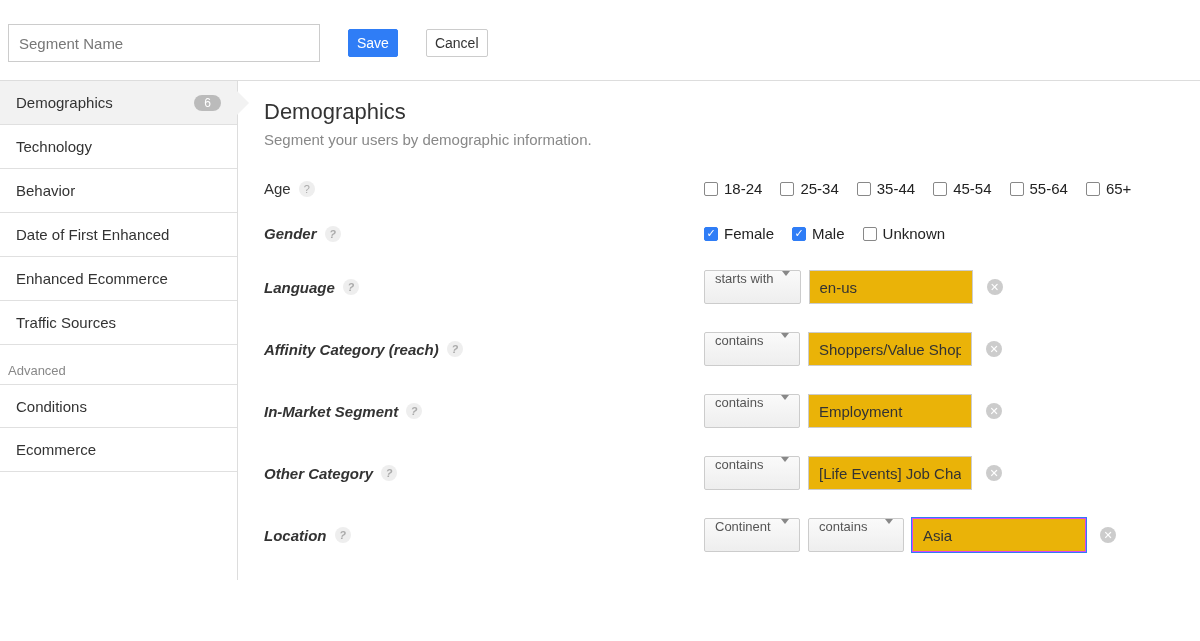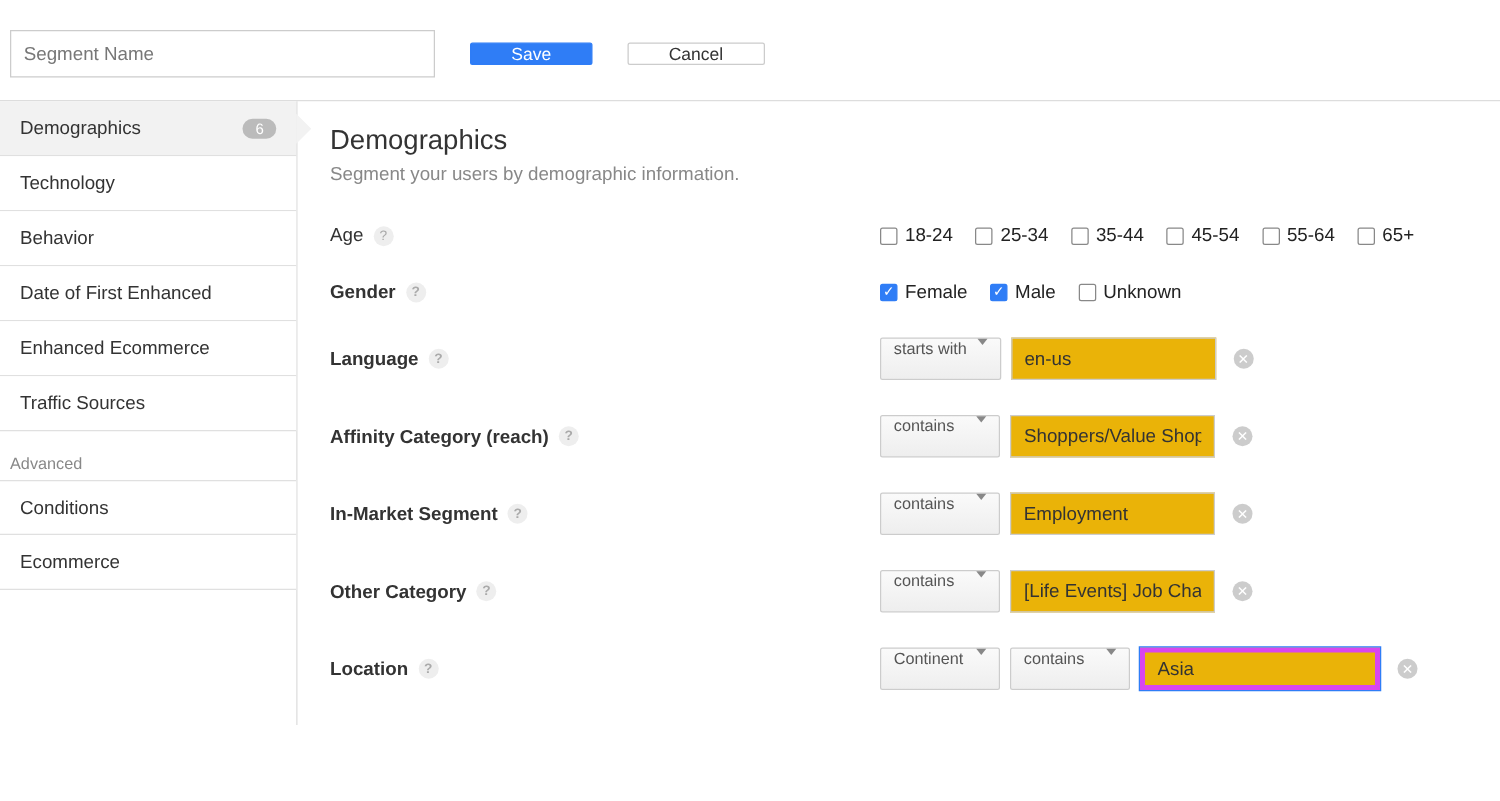--- a/index.html
+++ b/index.html
@@ -12,31 +12,31 @@
     height: 641px;
     overflow: hidden;
   }
   .top-bar {
     display: flex;
     align-items: center;
     padding: 24px 8px 18px 8px;
     gap: 28px;
   }
   .segment-name-input {
-    width: 340px;
+    width: 312px;
     height: 38px;
     border: 1px solid #ccc;
     padding: 0 10px;
     font-size: 15px;
     color: #333;
   }
   .segment-name-input::placeholder { color: #777; }
   .btn {
-    height: 18px;
-    padding: 0 32px;
+    height: 28px;
+    padding: 0 8px;
     font-size: 14px;
     border-radius: 2px;
     cursor: pointer;
     border: 1px solid #ccc;
     background: #fff;
     color: #333;
   }
   .btn-primary {
     background: #2f7df6;
     color: #fff;
@@ -110,21 +110,21 @@
     margin-bottom: 28px;
   }
   .row .label {
     width: 440px;
     display: flex;
     align-items: center;
     gap: 8px;
     font-size: 15px;
     color: #333;
   }
-  .row .label.bold { font-weight: 700; }
+  .row .label.bold { font-weight: 700; font-style: italic; }
   .help-icon {
     width: 16px; height: 16px;
     border-radius: 50%;
     background: #eee;
     color: #aaa;
     font-size: 11px;
     display: inline-flex;
     align-items: center;
     justify-content: center;
     cursor: pointer;
@@ -183,23 +183,23 @@
   .text-input {
     height: 34px;
     border: 1px solid #ccc;
     padding: 0 10px;
     font-size: 15px;
     width: 164px;
     color: #333;
     background: #eab308;
   }
   .text-input.focused {
-    border: 4px solid #d946ef;
+    border: 1px solid #d946ef;
     outline: 1px solid #2f7df6;
-    width: 192px;
+    width: 174px;
   }
   .remove-icon {
     width: 16px; height: 16px;
     border-radius: 50%;
     background: #ccc;
     color: #fff;
     font-size: 11px;
     display: inline-flex;
     align-items: center;
     justify-content: center;

